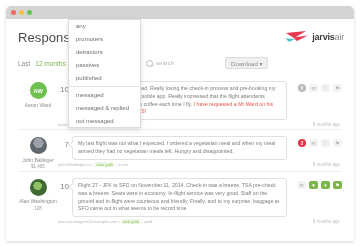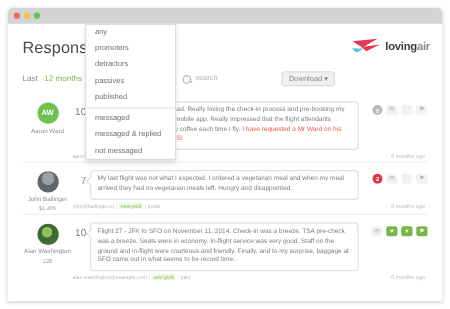--- a/index.html
+++ b/index.html
@@ -21,21 +21,21 @@
   
   .header{height:36px;display:flex;align-items:center;
           padding:0 10px 0 12px;justify-content:space-between;}
   .title-wrap{display:flex;align-items:baseline;gap:5px;}
   .ptitle{font-size:13px;color:#4a4a4a;font-weight:400;letter-spacing:.1px;}
   .nps{font-size:9.5px;color:#a8a8a8;}
 
   .logo{display:flex;align-items:center;gap:2px;}
   .logo-text{font-size:9px;color:#3b3b3b;letter-spacing:-.2px;}
   .logo-text b{font-weight:700;}
-  .logo-text span.air{color:#8a8a8a;font-weight:700;}
+  .logo-text span.air{color:#8a8a8a;font-weight:400;}
 
   
   .filterbar{display:flex;align-items:center;padding:0 12px;gap:5px;
              height:16px;font-size:6.5px;color:#8b8b8b;position:relative;}
   .flink{color:#7ab648;cursor:pointer;}
   .caret{font-size:5px;color:#9a9a9a;}
   .fsel{background:#e8e8e8;padding:1px 4px;border-radius:2px;color:#7ab648;}
 
   .searchbox{margin-left:12px;display:flex;align-items:center;gap:3px;
              width:66px;height:9px;border-bottom:0px;color:#b4b4b4;font-size:6px;}
@@ -110,21 +110,21 @@
     <div class="title-wrap">
       <div class="ptitle">Responses</div>
       <div class="nps">NPS 48.0</div>
     </div>
     <div class="logo">
       <svg width="26" height="15" viewBox="0 0 26 15">
         <path d="M2 3 L22 1 L10 8 Z" fill="#e8384f"></path>
         <path d="M9 7.5 L24 5.5 L13 11 Z" fill="#e8384f"></path>
         <path d="M1.5 8.5 L11 9 L5 12 Z" fill="#4fc3d0"></path>
       </svg>
-      <div class="logo-text"><b>loving</b><span class="air">air</span></div>
+      <div class="logo-text"><b>jarvis</b><span class="air">air</span></div>
     </div>
   </div>
 
   <div class="filterbar">
     <span>Last</span>
     <span class="flink">12 months</span>
     <span class="caret">▾</span>
     <span>who are</span>
     <span class="fsel"><span>any</span> <span class="caret">▾</span></span>
 

